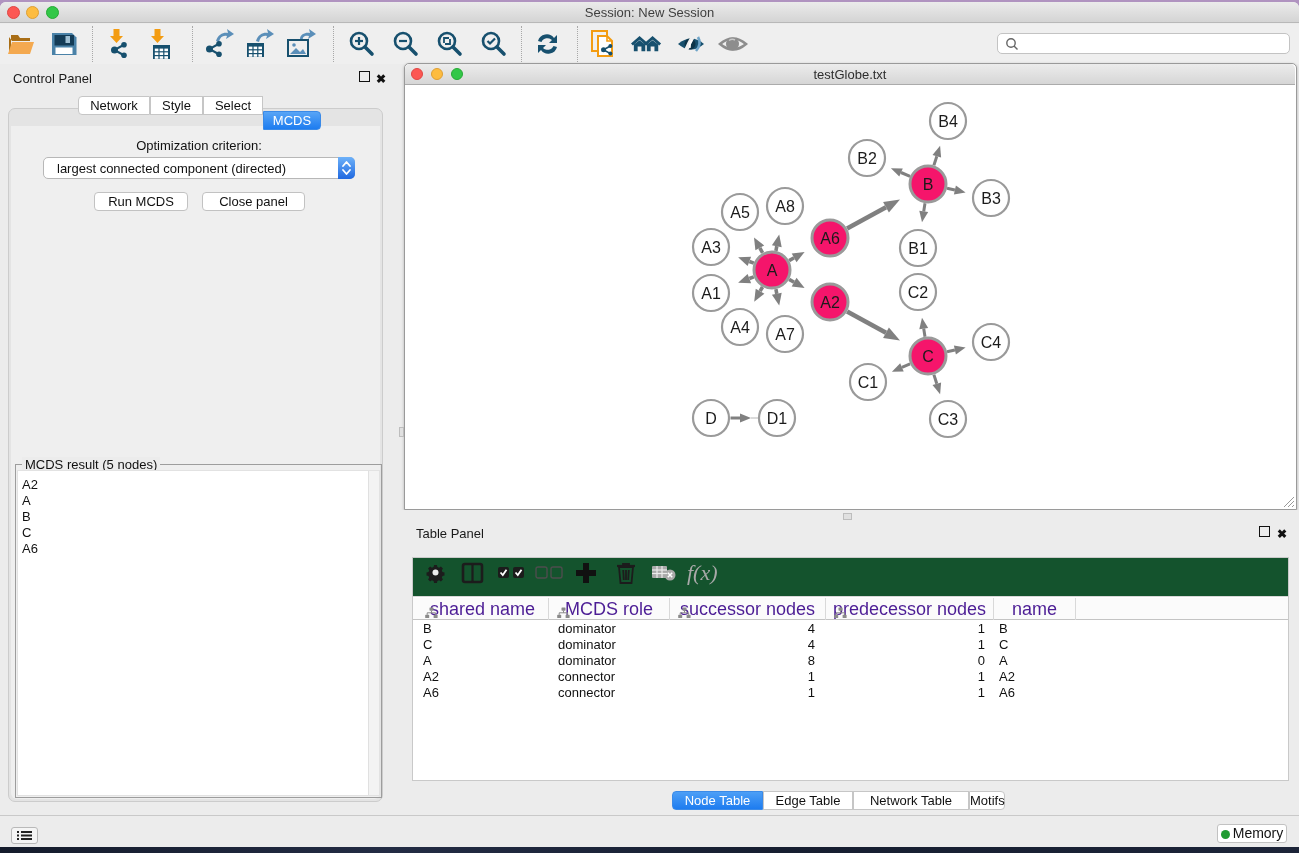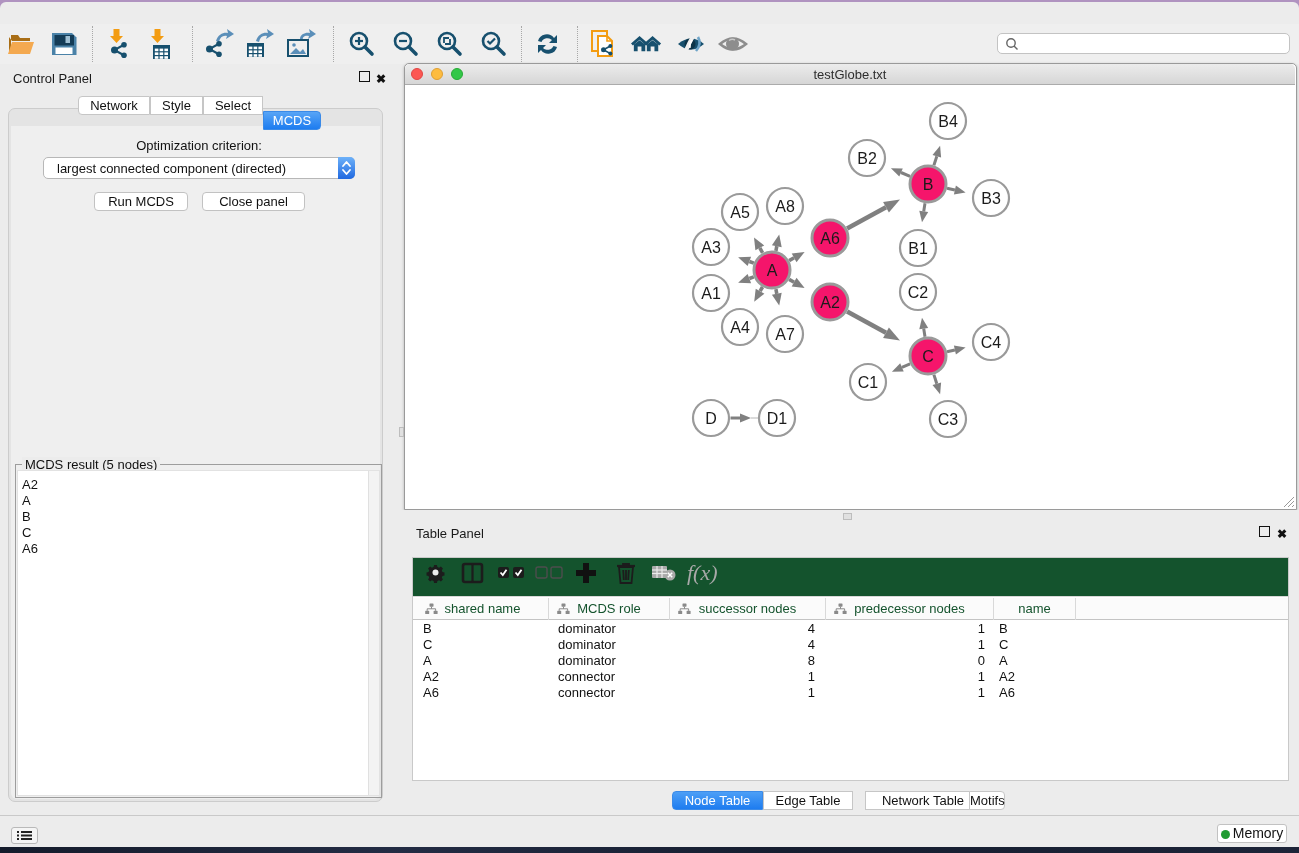--- a/index.html
+++ b/index.html
@@ -52,38 +52,44 @@
   background:linear-gradient(#ececec,#d6d6d6); border-bottom:1px solid #ababab; }
 #nettitle .tt { position:absolute; left:0; right:0; top:3px; text-align:center; font-size:13px; color:#2e2e2e; }
 #nettitle .t1 { left:6px; top:4px; width:12px; height:12px; background:#fc5753; border:1px solid #df4744; }
 #nettitle .t2 { left:26px; top:4px; width:12px; height:12px; background:#fdbc40; border:1px solid #de9f34; }
 #nettitle .t3 { left:46px; top:4px; width:12px; height:12px; background:#33c748; border:1px solid #27aa35; }
 
 #tpanel { position:absolute; left:399px; top:508px; width:900px; height:305px; background:#ececec; }
 #tpanel .hdr { position:absolute; left:17px; top:16px; font-size:13px; color:#1a1a1a; }
 #tablebox { position:absolute; left:13px; top:47px; width:877px; height:224px; background:#fff; border:1px solid #c9c9c9; }
 #ttoolbar { position:absolute; left:0; top:0; width:875px; height:39px; background:#14532d; border-bottom:1px solid #d8d8d8; }
-#thead { position:absolute; left:0px; top:40px; width:875px; height:22px; border-bottom:1px solid #c4c4c4; background:#fbfbfb; font-size:13px; color:#14532d; }
+#thead { position:absolute; left:0px; top:40px; width:875px; height:22px; border-bottom:1px solid #c4c4c4; background:#fbfbfb; font-size:18px; color:#4c1d95; }
 #thead .hc { position:absolute; top:0; height:22px; line-height:22px; text-align:center; border-right:1px solid #d9d9d9; }
 #trows { position:absolute; left:0; top:63px; width:875px; font-size:13px; color:#111; }
 #trows .r { position:absolute; height:16px; line-height:16px; }
 .btabs { position:absolute; left:273px; top:281px; height:19px; font-size:13px; }
 .btab { position:absolute; top:0; height:19px; line-height:18px; background:#fff; border:1px solid #c6c6c6;
   text-align:center; color:#111; }
 .btab.sel { background:linear-gradient(#4d9ff6,#1d7cf0); color:#fff; border-color:#3a8ae8; }
 
 #statusbar { position:absolute; left:0; top:813px; width:1299px; height:32px; background:#ececec; border-top:1px solid #c9c9c9; }
 #listbtn { position:absolute; left:11px; top:11px; width:27px; height:17px; background:#f5f5f5; border:1px solid #b9b9b9; border-radius:3px; }
 #membtn { position:absolute; right:12px; top:8px; width:70px; height:19px; background:#fff; border:1px solid #c2c2c2; border-radius:3px; font-size:14px; line-height:17px; text-align:center; color:#111; }
 #membtn .dot { display:inline-block; width:9px; height:9px; border-radius:50%; background:#1f9b31; margin-right:3px; vertical-align:-1px; }
 #deskbottom { position:absolute; left:0; top:847px; width:1299px; height:6px; background:linear-gradient(90deg,#141b2b,#232c44 30%,#161e30 60%,#1c2438); }
 </style>
 </head>
 <body>
 <div id="app">
+  <div id="titlebar">
+    <div class="tl t1"></div>
+      <div class="tl t2"></div>
+      <div class="tl t3"></div>
+    <div id="titletext">Session: New Session</div>
+  </div>
   <div id="toolbar">
     <div class="tbsep" style="left:92px;"></div>
       <div class="tbsep" style="left:192px;"></div>
       <div class="tbsep" style="left:333px;"></div>
       <div class="tbsep" style="left:521px;"></div>
       <div class="tbsep" style="left:577px;"></div>
       <svg class="ticon" style="left:6px;top:6px;" width="30" height="28" viewBox="0 0 30 28">
 <path d="M3 7 L3 23 L5 23 L5 5 L12 5 L14 8 L24 8 L24 11 L6 11 Z" fill="#a96e16"></path>
 <path d="M2 24 L6 12 L28 12 L24 24 Z" fill="#f4a950"></path>
 </svg>
@@ -484,21 +490,21 @@
           <div class="r" style="left:10px;top:64px;">A6</div>
           <div class="r" style="left:145px;top:64px;">connector</div>
           <div class="r" style="left:257px;top:64px;width:145px;text-align:right;">1</div>
           <div class="r" style="left:413px;top:64px;width:159px;text-align:right;">1</div>
           <div class="r" style="left:586px;top:64px;">A6</div>
         </div>
     </div>
     <div class="btabs">
       <div class="btab sel" style="left:0px;width:91px;border-radius:4px 0 0 4px;">Node Table</div>
       <div class="btab" style="left:91px;width:90px;">Edge Table</div>
-      <div class="btab" style="left:193px;width:116px;">Network Table</div>
+      <div class="btab" style="left:181px;width:116px;">Network Table</div>
       <div class="btab" style="left:297px;width:36px;border-radius:0 4px 4px 0;">Motifs</div>
     </div>
   </div>
 
   <div id="statusbar">
     <div id="listbtn"><svg width="25" height="15" viewBox="0 0 25 15">
           <g fill="#222">
             <rect x="5" y="3" width="2" height="2"></rect>
             <rect x="9" y="3" width="11" height="2"></rect>
             <rect x="5" y="6.5" width="2" height="2"></rect>

